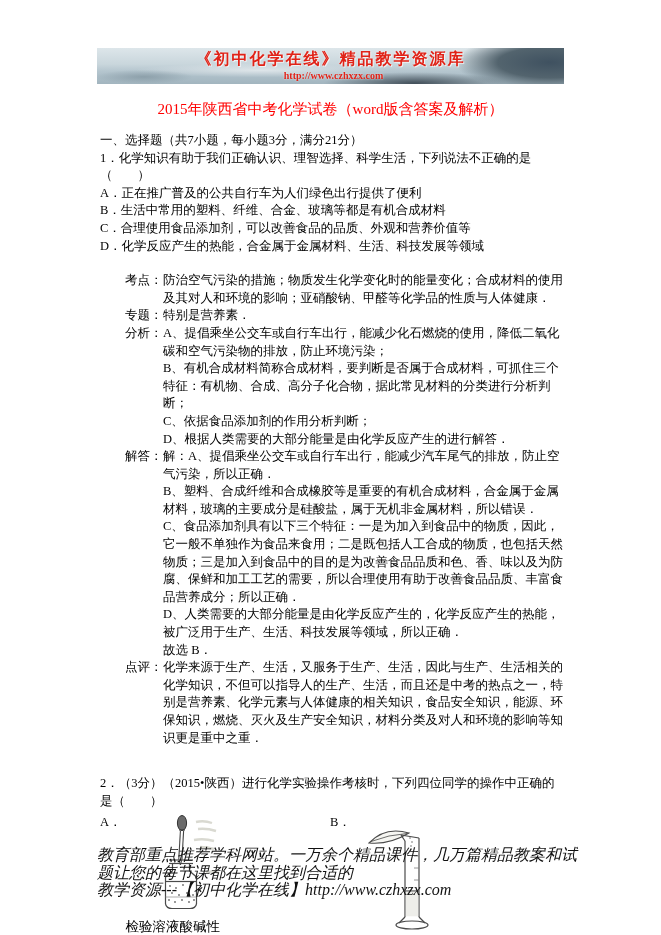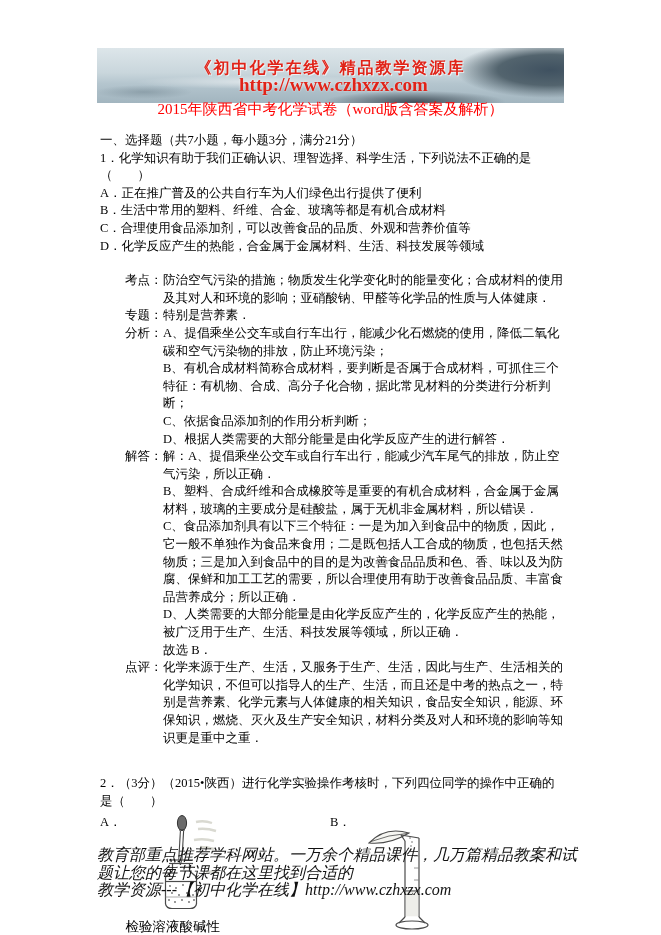--- a/index.html
+++ b/index.html
@@ -3,35 +3,35 @@
 <meta charset="utf-8">
 <style>
   html,body{margin:0;padding:0;}
   body{
     width:661px;height:935px;position:relative;overflow:hidden;
     background:#ffffff;color:#000;
     font-family:"Liberation Serif","DejaVu Serif",serif;
   }
   
   .banner{
-    position:absolute;left:97px;top:48px;width:467px;height:55px;
+    position:absolute;left:97px;top:48px;width:467px;height:36px;
     display:flex;flex-direction:column;align-items:center;justify-content:center;
     background:
       radial-gradient(ellipse 95px 28px at 97% 40%, #3f5160 0%, #53646e 55%, rgba(83,100,110,0) 100%),
       radial-gradient(ellipse 130px 16px at 68% 98%, rgba(50,62,72,.85) 0%, rgba(50,62,72,0) 70%),
       radial-gradient(ellipse 70px 10px at 10% 80%, rgba(115,135,146,.55) 0%, rgba(115,135,146,0) 70%),
       radial-gradient(ellipse 180px 10px at 35% 62%, rgba(255,255,255,.55) 0%, rgba(255,255,255,0) 70%),
       linear-gradient(to bottom,#dde6ea 0%,#c9d6dc 45%,#b4c5ce 65%,#a2b5bf 100%);
   }
   .banner-title{
     color:#e02318;font-weight:bold;font-size:16px;letter-spacing:2px;line-height:18px;
     text-shadow:0 0 2px rgba(255,255,255,.85),1px 1px 0 rgba(255,255,255,.6);
   }
   .banner-url{
-    color:#e02318;font-weight:bold;font-size:19px;line-height:15px;margin-top:0;
+    color:#e02318;font-weight:bold;font-size:10px;line-height:15px;margin-top:0;
     text-shadow:0 0 2px rgba(255,255,255,.8);
     padding-left:6px;
   }
   
   .doc-title{
     position:absolute;top:99px;left:0;width:661px;text-align:center;
     color:#ff0000;font-weight:normal;font-size:15px;line-height:20px;
   }
   
   .content{

